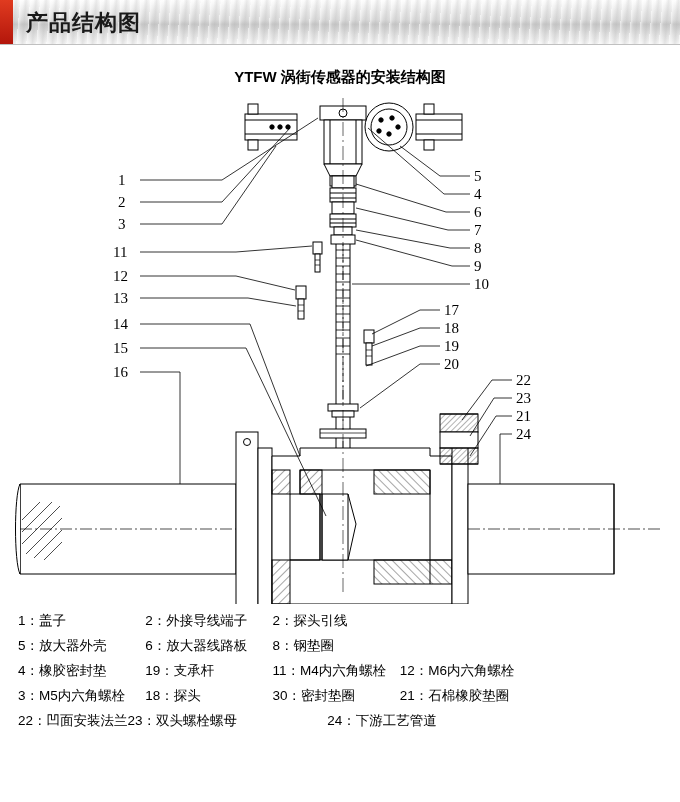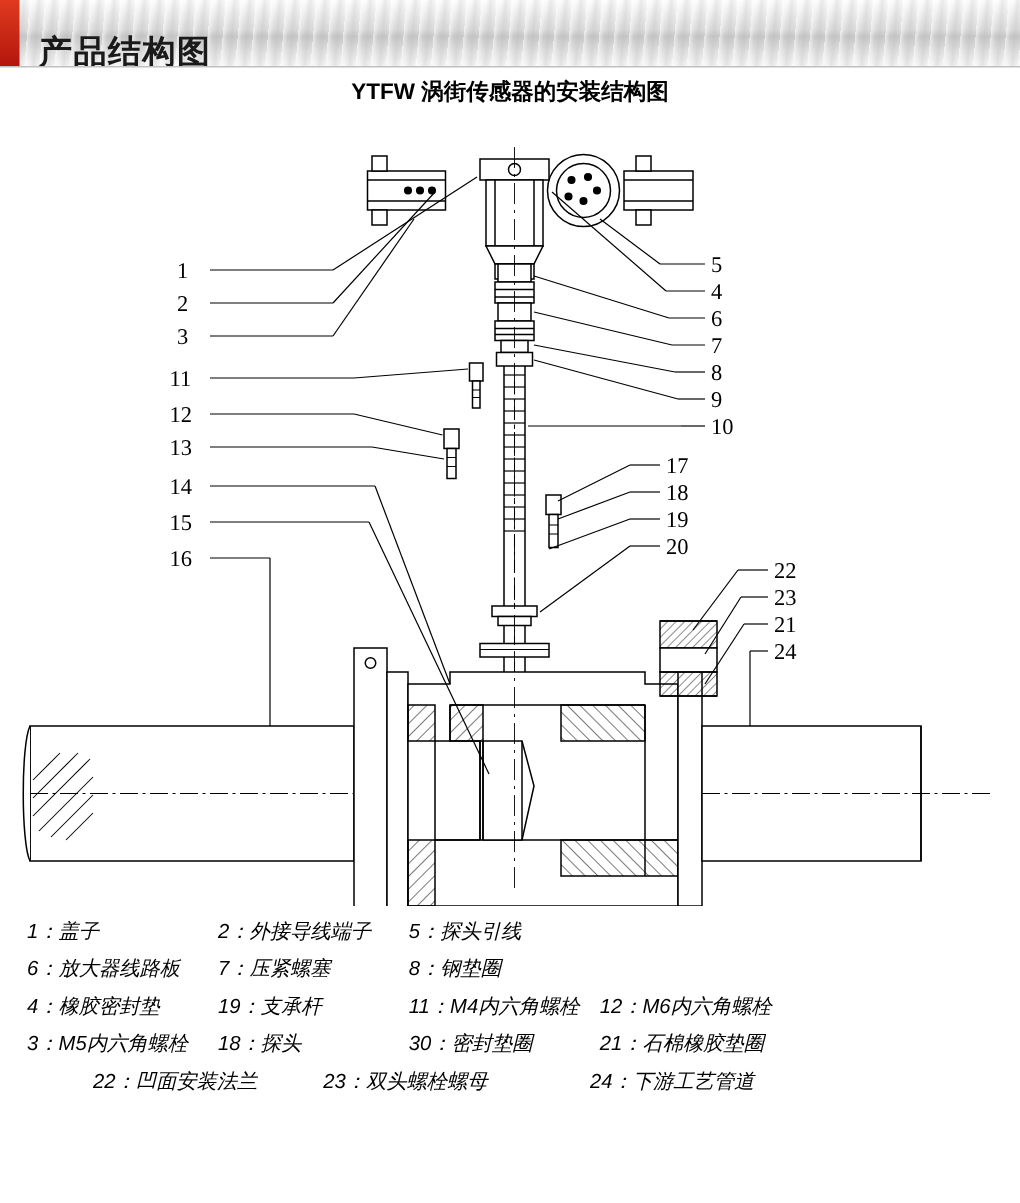--- a/index.html
+++ b/index.html
@@ -55,28 +55,27 @@
   .banner-title {
     position: absolute;
     left: 26px;
     top: 8px;
     font-size: 22px;
     font-weight: bold;
     color: #1a1a1a;
     letter-spacing: 1px;
     z-index: 3;
     white-space: nowrap;
-    margin-top: 12px;
   }
 
   
   .fig-title {
     position: absolute;
     left: 0;
-    top: 52px;
+    top: 68px;
     width: 680px;
     text-align: center;
     font-size: 15px;
     font-weight: bold;
     color: #000;
   }
 
   
   .drawing {
     position: absolute;
@@ -90,35 +89,34 @@
   }
 
   
   .legend {
     position: absolute;
     left: 0;
     top: 612px;
     width: 545px;
     padding: 0 18px;
     box-sizing: border-box;
-    font-style: italic;
   }
   .legend-row {
     display: flex;
     align-items: baseline;
     margin-bottom: 7px;
     font-size: 13.5px;
     color: #000;
     white-space: nowrap;
   }
   .legend-item {
     display: inline-block;
   }
   .legend-row.cols4 .legend-item { width: 25%; }
-  .legend-row.cols2 .legend-item { width: 50%; margin-left: 44px; }
+  .legend-row.cols2 .legend-item { width: 50%; }
   .legend-row.cols4 .legend-item:nth-child(1),
   .legend-row.cols3 .legend-item:nth-child(1),
   .legend-row.cols2 .legend-item:nth-child(1) { width: 25%; }
 </style>
 </head>
 <body>
 
 <div class="page">
 
   <div class="banner">
@@ -400,26 +398,26 @@
         <text x="516" y="355">24</text>
       </g>
     </svg>
   </div>
 
   <div class="legend">
 
     <div class="legend-row cols4">
       <span class="legend-item">1：盖子</span>
       <span class="legend-item">2：外接导线端子</span>
-      <span class="legend-item">5：探头引线</span>
+      <span class="legend-item">2：探头引线</span>
     </div>
 
     <div class="legend-row cols4">
+      <span class="legend-item">5：放大器外壳</span>
       <span class="legend-item">6：放大器线路板</span>
-      <span class="legend-item">7：压紧螺塞</span>
       <span class="legend-item">8：钢垫圈</span>
     </div>
 
     <div class="legend-row cols4">
       <span class="legend-item">4：橡胶密封垫</span>
       <span class="legend-item">19：支承杆</span>
       <span class="legend-item">11：M4内六角螺栓</span>
       <span class="legend-item">12：M6内六角螺栓</span>
     </div>
 

